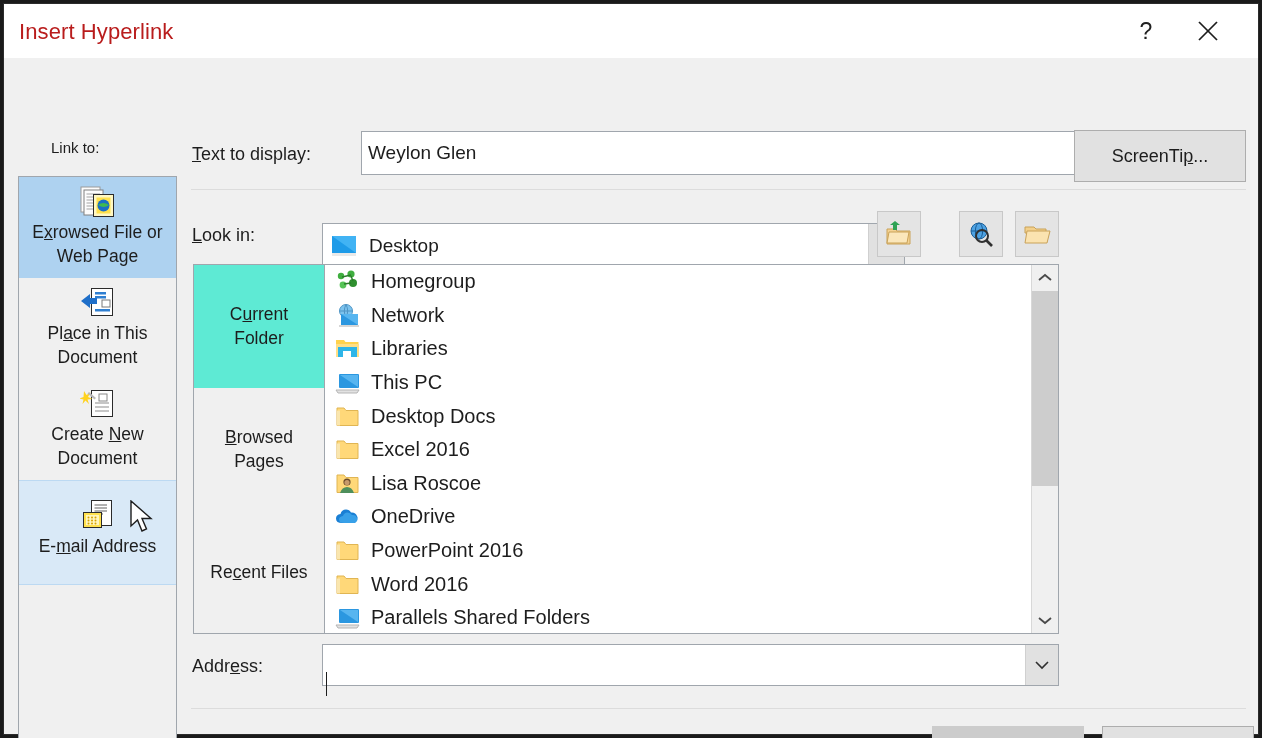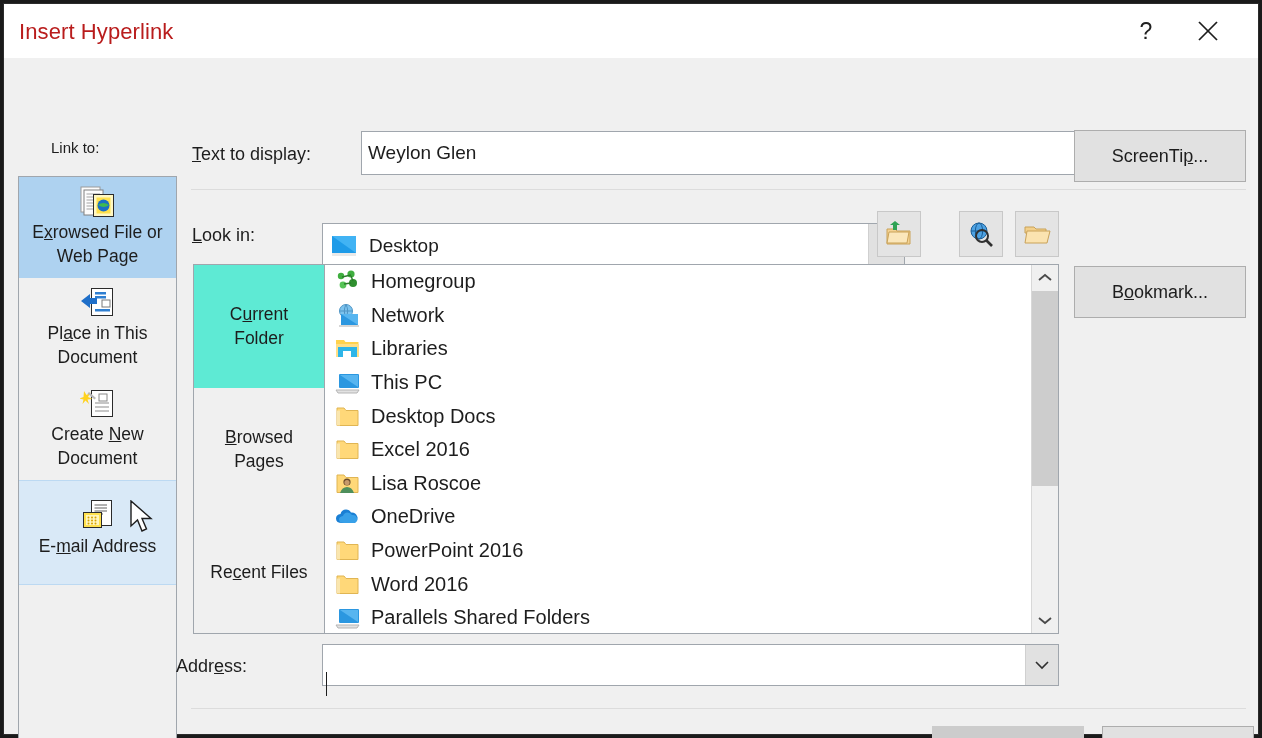--- a/index.html
+++ b/index.html
@@ -120,21 +120,21 @@
   }
 
   
   .lbl {
     position: absolute;
     font-size: 18px;
     color: #1d1d1d;
   }
   .lbl-text-display { left: 188px; top: 86px; }
   .lbl-look-in      { left: 188px; top: 167px; }
-  .lbl-address      { left: 172px; top: 598px; }
+  .lbl-address      { left: 188px; top: 598px; }
 
   .field {
     position: absolute;
     background: #ffffff;
     border: 1px solid #a0a6ad;
     display: flex;
     align-items: center;
   }
   .field-text-display {
     left: 333px; top: 73px; width: 722px; height: 44px;
@@ -430,23 +430,20 @@
     <div class="lbl lbl-text-display">
       <span></span><u>T</u><span>ext to display:</span>
     </div>
     <div class="field field-text-display">
       <span>Weylon Glen</span>
     </div>
 
     <div class="btn btn-screentip">
       <span><span>ScreenTi</span><u>p</u><span>...</span></span>
     </div>
-    <div class="btn btn-bookmark">
-      <span><span>B</span><u>o</u><span>okmark...</span></span>
-    </div>
 
     <div class="lbl lbl-look-in">
       <span></span><u>L</u><span>ook in:</span>
     </div>
     <div class="combo combo-lookin">
       <div class="cb-val">
         <svg width="26" height="22" viewBox="0 0 26 22">
           <rect x="1" y="1" width="24" height="17" fill="#1e9be8"></rect>
           <path d="M1 1 h24 v17 z" fill="#41b3f4"></path>
           <rect x="1" y="18" width="24" height="3" fill="#e9e9e9"></rect>

